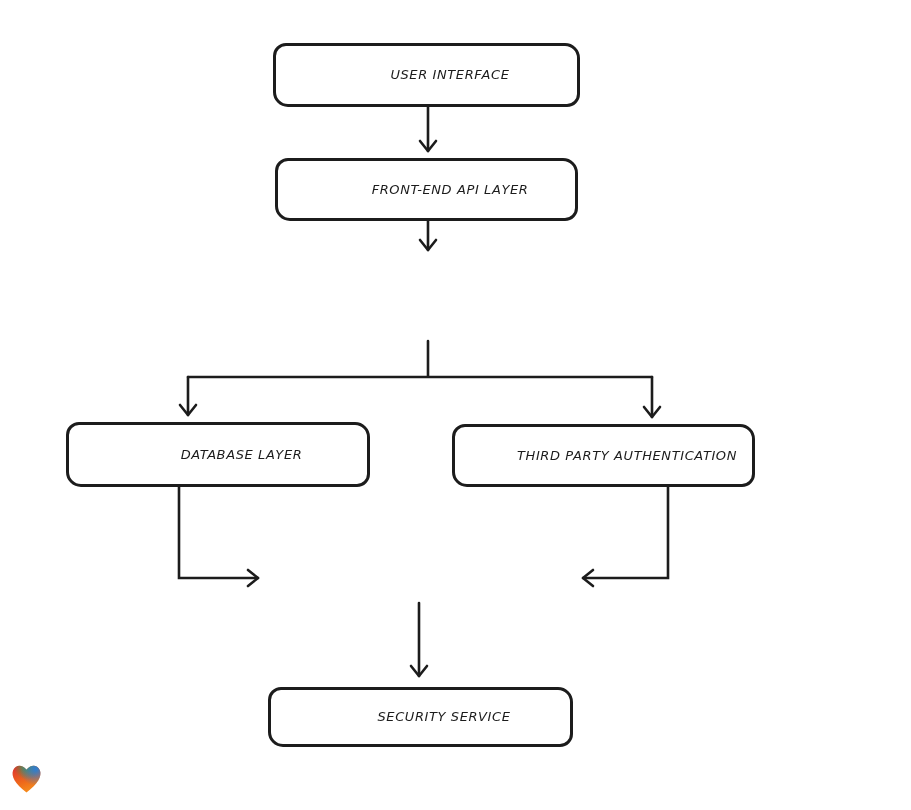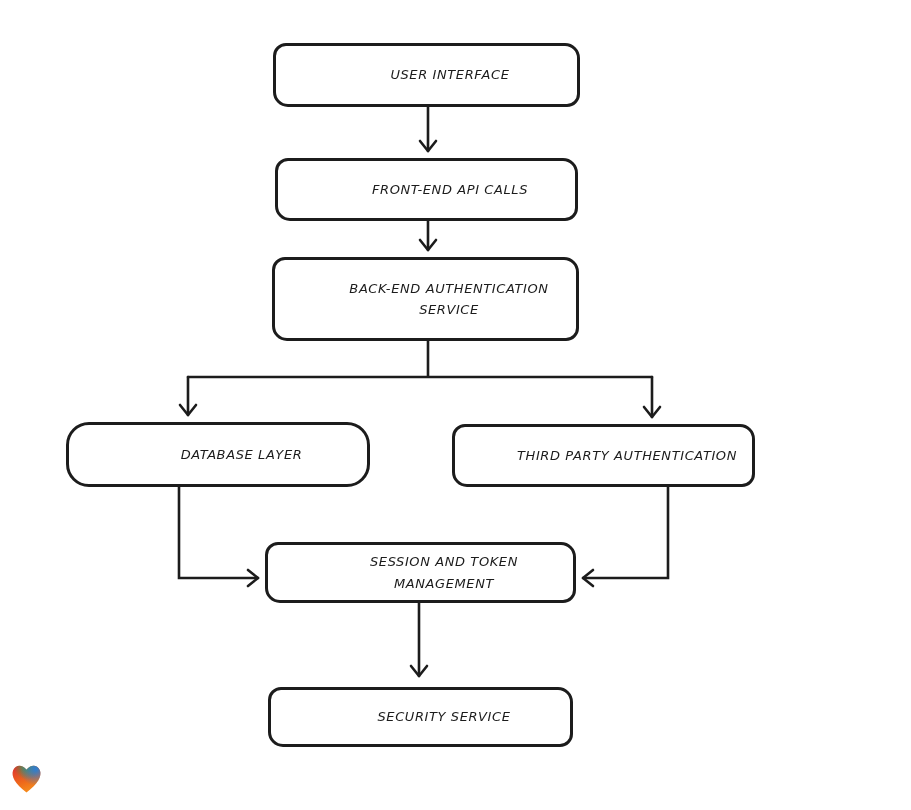--- a/index.html
+++ b/index.html
@@ -40,21 +40,21 @@
     line-height: 1.65;
     color: #1c1c1c;
     white-space: pre-line;
     padding: 0 12px;
   }
 
   
   .n-user        { left: 273px; top: 43px;  width: 307px; height: 64px; }
   .n-frontend    { left: 275px; top: 158px; width: 303px; height: 63px; }
   .n-backend     { left: 272px; top: 257px; width: 307px; height: 84px; }
-  .n-database    { left: 66px;  top: 422px; width: 304px; height: 65px; border-radius: 23px; }
+  .n-database    { left: 66px;  top: 422px; width: 304px; height: 65px; }
   .n-thirdparty  { left: 452px; top: 424px; width: 303px; height: 63px; justify-content: center; }
   .n-session     { left: 265px; top: 542px; width: 311px; height: 61px; }
   .n-security    { left: 268px; top: 687px; width: 305px; height: 60px; }
 
   .heart {
     position: absolute;
     left: 10px; top: 763px;
     width: 33px; height: 31px;
     clip-path: path('M16.5,29.5 C5,21 1,13 3,7.5 C5.2,1.8 12,1 16.5,6.8 C21,1 27.8,1.8 30,7.5 C32,13 28,21 16.5,29.5 Z');
     background:
@@ -85,40 +85,32 @@
       <path d="M668,487 V578 H583" marker-end="url(#ah)"></path>
       <path d="M419,603 V676" marker-end="url(#ah)"></path>
     </g>
   </svg>
 
   <div class="node n-user">
     <span class="label">USER INTERFACE</span>
   </div>
 
   <div class="node n-frontend">
-    <span class="label">FRONT-END API CALLS</span>
+    <span class="label">FRONT-END API LAYER</span>
   </div>
 
-  <div class="node n-backend">
-    <span class="label">BACK-END AUTHENTICATION
-SERVICE</span>
-  </div>
 
   <div class="node n-database">
     <span class="label">DATABASE LAYER</span>
   </div>
 
   <div class="node n-thirdparty">
     <span class="label">THIRD PARTY AUTHENTICATION</span>
   </div>
 
-  <div class="node n-session">
-    <span class="label">SESSION AND TOKEN
-MANAGEMENT</span>
-  </div>
 
   <div class="node n-security">
     <span class="label">SECURITY SERVICE</span>
   </div>
 
   <div class="heart"></div>
 
 </div>
 
 </body></html>

